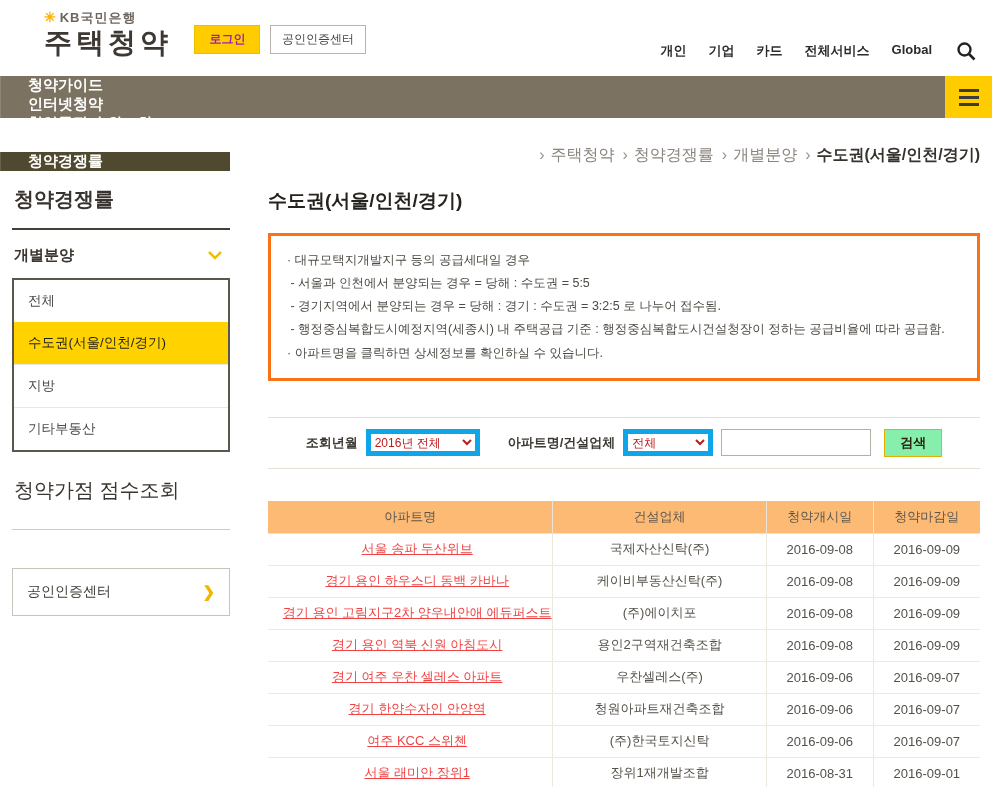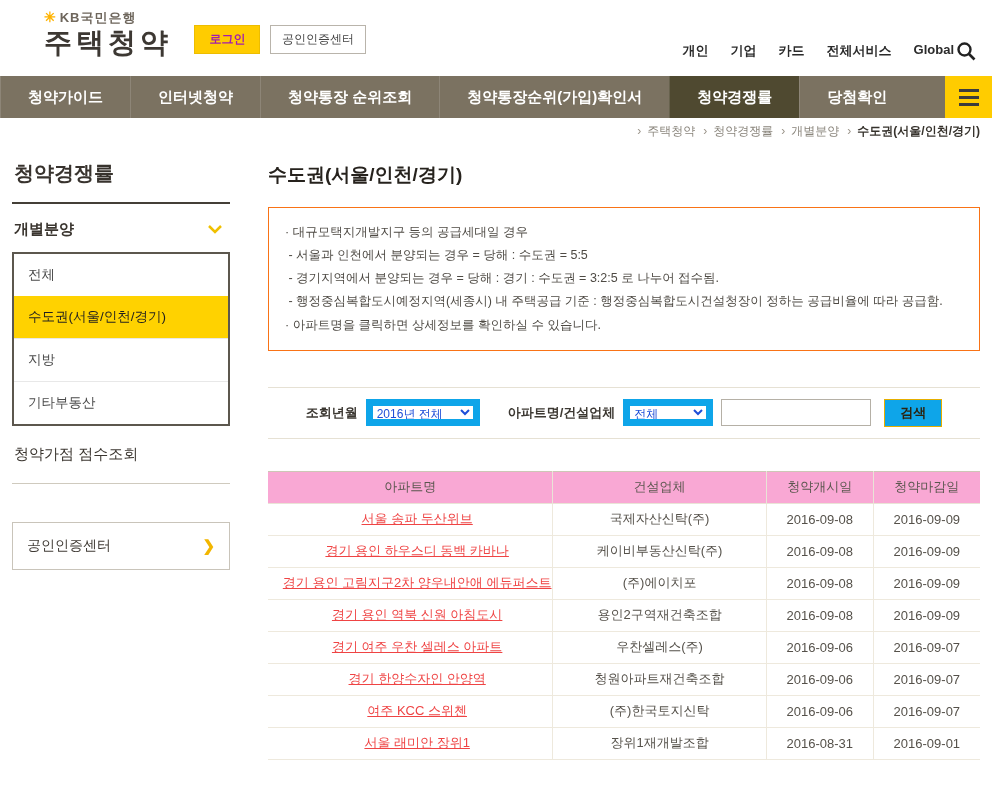--- a/index.html
+++ b/index.html
@@ -10,62 +10,62 @@
   }
   
   .topbar { position:relative; height:76px; padding:9px 12px 0; background:#fff;margin-left:32px; }
   .logo-block { display:inline-block; vertical-align:bottom; cursor:pointer; }
   .bank-line { font-size:13px; font-weight:bold; color:#6e665c; letter-spacing:1px; }
   .kb-star { color:#ffb300; font-size:14px; margin-right:3px; }
   .service-title { font-size:28px; font-weight:bold; color:#3d3833; letter-spacing:4px; margin-top:1px; line-height:1.1; }
   .header-btns { display:inline-block; vertical-align:bottom; margin-left:18px; margin-bottom:5px; }
   .btn-login { background:#ffcc00; border:1px solid #edbd00; padding:5px 14px; font-weight:bold; font-size:12px; cursor:pointer; font-family:inherit; color:#a21caf; }
   .btn-cert { background:#fff; border:1px solid #b9b4ab; padding:5px 11px; font-size:12px; cursor:pointer; margin-left:5px; color:#444; font-family:inherit; }
-  .utility { position:absolute; right:14px; bottom:13px; display:flex; align-items:center; }
+  .utility { position:absolute; right:14px; bottom:13px; display:flex; align-items:center; gap:22px; }
   .util-link { font-size:13px; font-weight:bold; color:#2b2b2b; cursor:pointer; text-decoration:none; }
   .search-btn { width:24px; height:24px; cursor:pointer; display:flex; align-items:center; justify-content:center; background:none; border:none; }
   
   .gnb { background:#7b7261; height:42px; display:flex; align-items:stretch; }
   .nav-item { display:flex; align-items:center; padding:0 27px; color:#fff; font-size:15px; font-weight:bold; cursor:pointer; border-left:1px solid rgba(255,255,255,.14); white-space:nowrap; }
   .nav-item.active { background:#4f4930; }
   .nav-burger { margin-left:auto; width:47px; background:#ffcc00; display:flex; flex-direction:column; justify-content:center; align-items:center; gap:4px; cursor:pointer; }
   .nav-burger span { display:block; width:20px; height:3px; background:#3c3c3c; }
   
-  .breadcrumb { text-align:right; padding:5px 12px 5px; font-size:12px; color:#8a8a8a; }
+  .breadcrumb { text-align:right; padding:27px 12px 5px; font-size:16px; color:#8a8a8a; }
   .bc-sep { margin:0 6px 0 8px; color:#9a948a; }
   .bc-item { color:#8a857c; cursor:pointer; }
   .bc-item.current { color:#36322c; font-weight:bold; cursor:default; }
   
   .content { display:flex; padding:4px 12px 0; align-items:flex-start; }
   .sidebar { width:218px; flex:0 0 218px; }
   .side-title { font-size:20px; font-weight:bold; color:#38332e; padding:11px 2px 15px; border-bottom:2px solid #443f37; }
   .side-section { display:flex; justify-content:space-between; align-items:center; padding:16px 8px 13px 2px; font-size:15px; font-weight:bold; color:#3a352f; cursor:pointer; }
   .side-menu { border:2px solid #5c574e; }
   .side-menu-item { padding:12px 14px; font-size:13.5px; color:#4a4a4a; cursor:pointer; border-top:1px solid #e8e8e8; background:#fff; }
   .side-menu-item:first-child { border-top:0; }
   .side-menu-item.selected { background:#ffd200; color:#1f1f1f; border-top:0; }
-  .side-score { padding:19px 2px; font-size:15px; color:#3a352f; border-bottom:1px solid #cfcabe; cursor:pointer; }
+  .side-score { padding:25px 2px; font-size:20px; color:#3a352f; border-bottom:1px solid #cfcabe; cursor:pointer; }
   .cert-box { margin-top:38px; border:1px solid #c9c4ba; padding:14px 14px; display:flex; justify-content:space-between; align-items:center; font-size:14px; color:#3f3a34; cursor:pointer; }
   .cert-arrow { color:#f2b600; font-weight:bold; font-size:15px; }
   
   .main { flex:1; margin-left:38px; min-width:0; }
   .main-title { font-size:19px; font-weight:bold; color:#26221d; padding:13px 0 19px; }
-  .notice-box { border:1px solid #f97316; padding:13px 16px; font-size:12.5px; color:#4e4a44; line-height:1.85; }
+  .notice-box { border:3px solid #f97316; padding:13px 16px; font-size:12.5px; color:#4e4a44; line-height:1.85; }
   .notice-line { white-space:pre-wrap; }
   .search-bar { margin-top:36px; border-top:1px solid #e6e1d4; border-bottom:1px solid #e6e1d4; padding:11px 0; display:flex; align-items:center; justify-content:center; gap:8px; }
   .search-label { font-size:13px; font-weight:bold; color:#3c3832; white-space:nowrap; }
   .apt-label { margin-left:20px; }
-  select.search-select { height:27px; border:7px solid #0ea5e9; font-size:12px; background:#fff; font-family:inherit; color:#1d4ed8; }
+  select.search-select { height:27px; border:5px solid #0ea5e9; font-size:12px; background:#fff; font-family:inherit; color:#b91c1c; }
   .year-select { width:114px; }
   .apt-select { width:90px; }
   .keyword-input { width:150px; height:27px; border:1px solid #b5b0a6; padding:0 6px; font-size:12px; font-family:inherit; }
-  .search-button { background:#0ea5e9; border:1px solid #e5ae00; font-weight:bold; font-size:13px; color:#2b2310; padding:0 15px; height:28px; cursor:pointer; margin-left:5px; font-family:inherit; }
+  .search-button { background:#86efac; border:1px solid #e5ae00; font-weight:bold; font-size:13px; color:#2b2310; padding:0 15px; height:28px; cursor:pointer; margin-left:5px; font-family:inherit; }
   
   .result-table { width:100%; border-collapse:collapse; margin-top:32px; font-size:13px; }
-  .result-table th { background:#f9a8d4; border:1px solid #e9e4d6; border-top:1px solid #cdc7b6; font-weight:normal; color:#5a564e; height:32px; }
+  .result-table th { background:#fdba74; border:1px solid #e9e4d6; border-top:1px solid #cdc7b6; font-weight:normal; color:#5a564e; height:32px; }
   .result-table td { border:1px solid #eee9dd; height:32px; color:#55514a; text-align:center; }
   .result-table td.apt { text-align:center; padding-left:14px; color:#ef4444; text-decoration:underline; cursor:pointer; font-weight:normal; }
   .result-table th:first-child, .result-table td:first-child { border-left:0; }
   .result-table th:last-child, .result-table td:last-child { border-right:0; }
 </style>
 </head>
 <body>
 
 <header class="topbar">
   <div class="logo-block">
@@ -89,21 +89,21 @@
     <button class="search-btn" aria-label="search">
       <svg width="20" height="20" viewBox="0 0 20 20">
         <circle cx="8.5" cy="8.5" r="6" fill="none" stroke="#222" stroke-width="2.4"></circle>
         <line x1="13" y1="13" x2="18.5" y2="18.5" stroke="#222" stroke-width="2.6"></line>
       </svg>
     </button>
   </div>
 </header>
 
 <nav class="gnb">
-  <div style="display:flex;" id="nav-items">
+  <div style="display:flex;flex-direction:column;" id="nav-items">
       <div class="nav-item">청약가이드</div>
       <div class="nav-item">인터넷청약</div>
       <div class="nav-item">청약통장 순위조회</div>
       <div class="nav-item">청약통장순위(가입)확인서</div>
       <div class="nav-item active">청약경쟁률</div>
       <div class="nav-item">당첨확인</div>
     </div>
   <div class="nav-burger">
     <span></span>
     <span></span>

